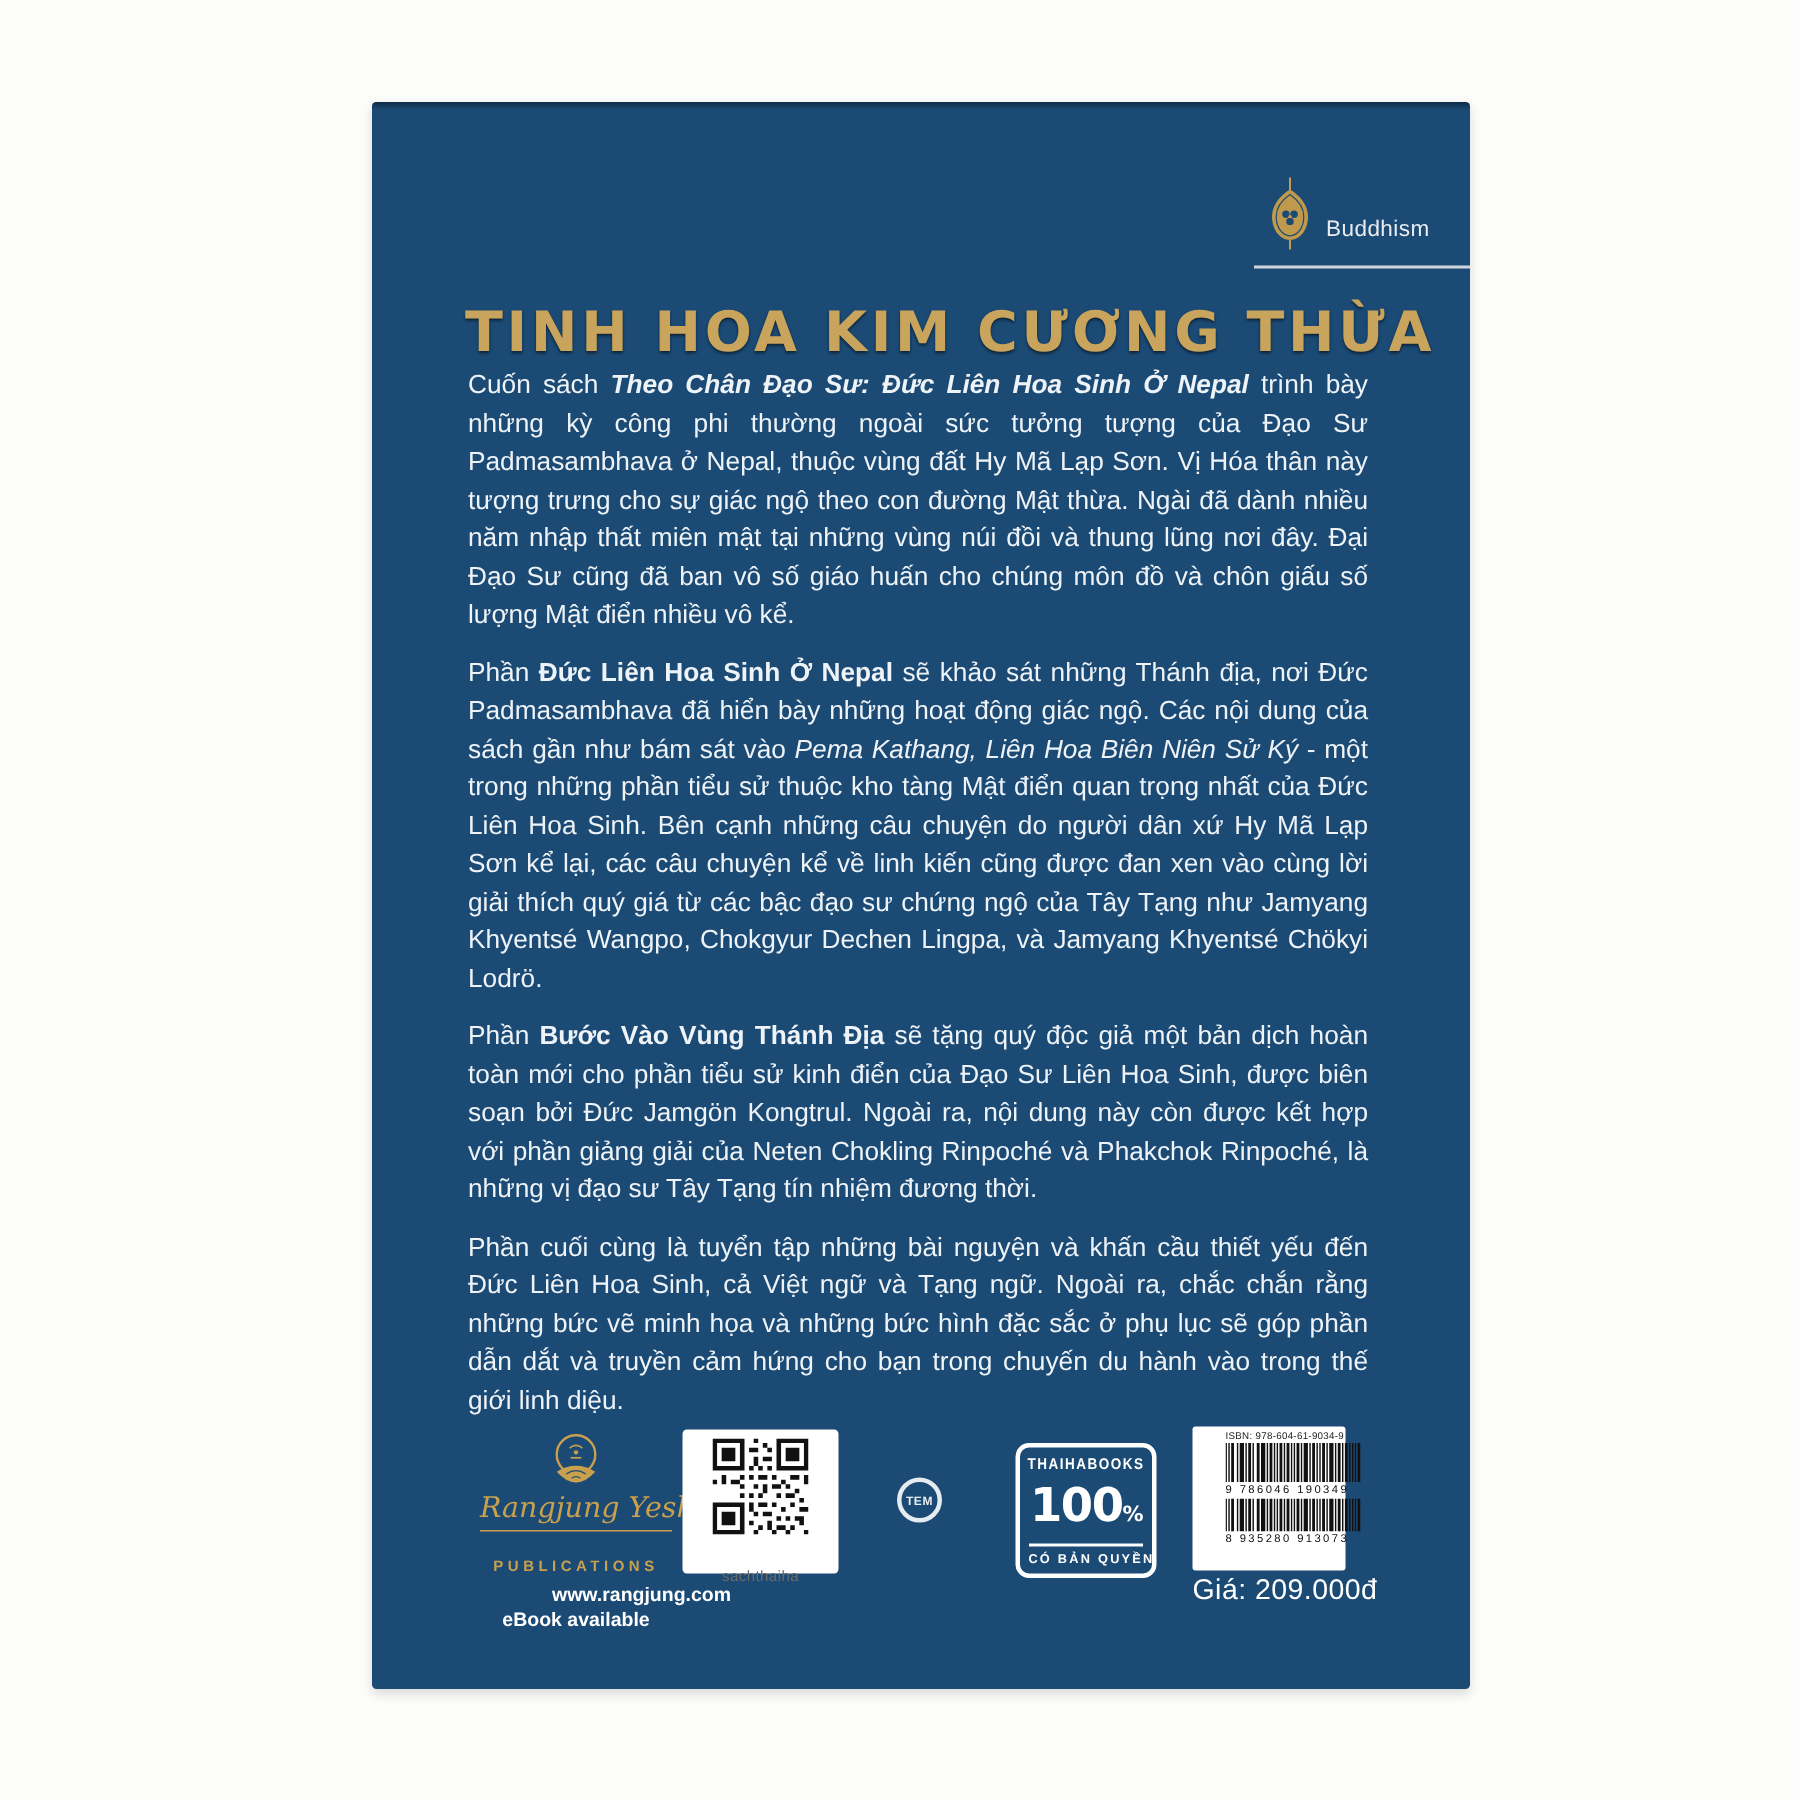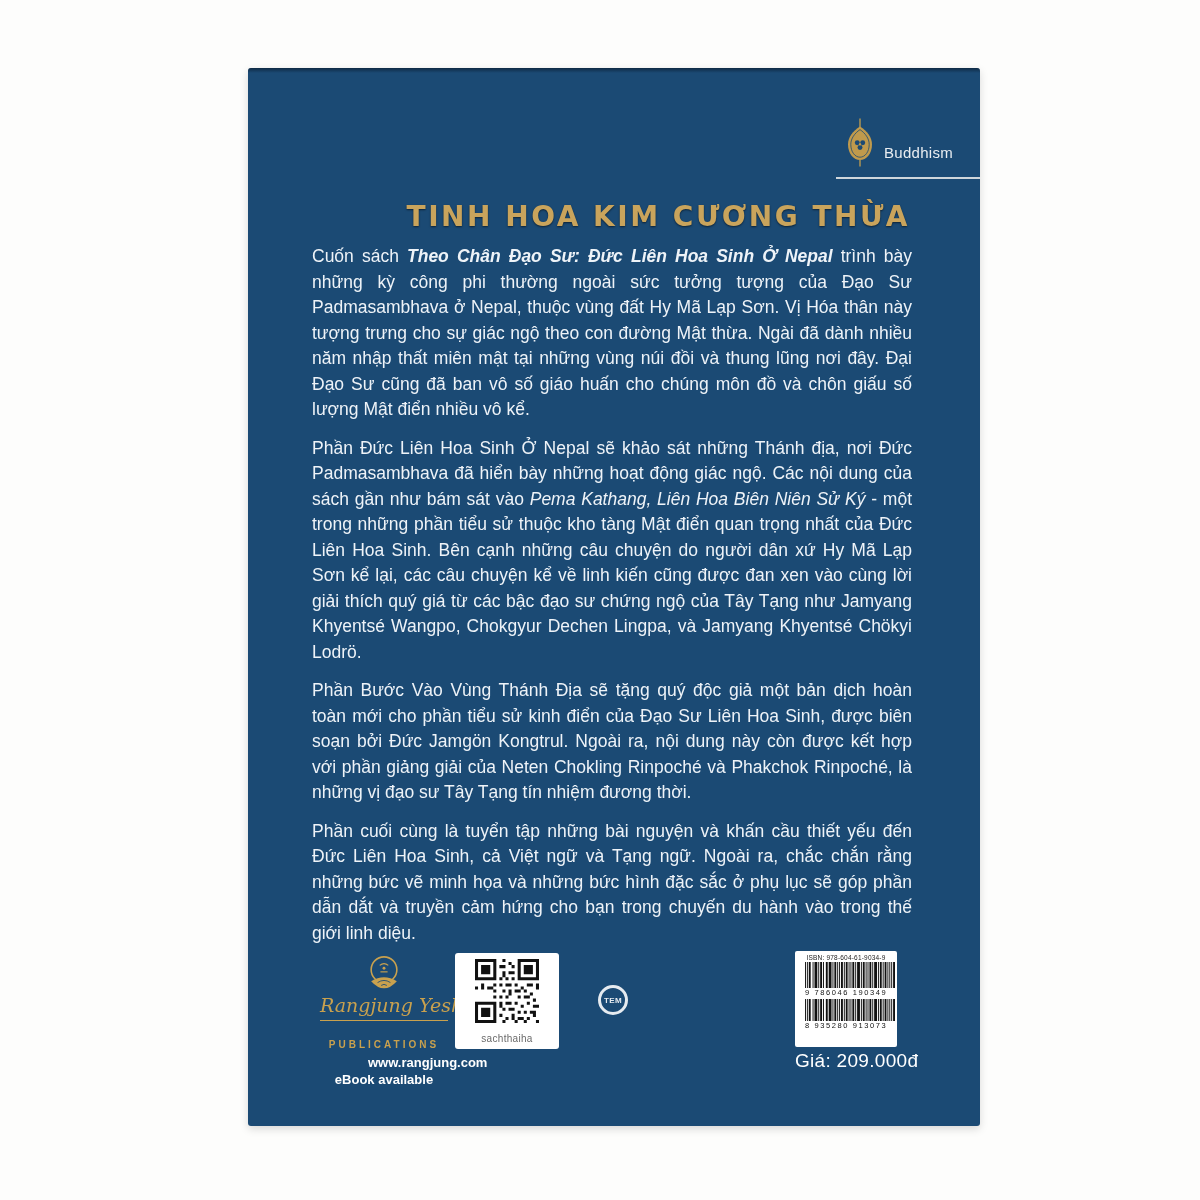--- a/index.html
+++ b/index.html
@@ -13,67 +13,67 @@
     background:linear-gradient(180deg,rgba(5,16,30,.55),rgba(5,16,30,0));
     border-radius:3px 3px 0 0;pointer-events:none;}
 
   
   .badge{position:absolute;top:48px;left:596px;display:flex;align-items:flex-end;gap:8px;}
   .badge-label{color:#e9edf1;font-size:15px;padding-bottom:11px;letter-spacing:.3px;}
   .badge-rule{position:absolute;top:109px;left:588px;right:0;height:2px;background:#cfd6db;}
 
   
   .title{position:absolute;top:132px;left:62px;width:600px;text-align:right;
-    color:#c9a45c;font-size:28px;font-weight:bold;letter-spacing:2.5px;
+    color:#c9a45c;font-size:37px;font-weight:bold;letter-spacing:2.5px;
     font-family:"DejaVu Sans",sans-serif;text-shadow:0 1px 2px rgba(0,0,0,.55);
     white-space:nowrap;}
 
   
   .text-col{position:absolute;left:64px;top:176px;width:600px;}
   .text-col p{margin:0 0 13px;color:#eef3f8;font-size:17.5px;line-height:25.5px;
     text-align:justify;}
-  .text-col .b{font-weight:normal;}
+  .text-col .b{font-weight:bold;}
   .text-col .i{font-style:italic;}
   .text-col .bi{font-weight:bold;font-style:italic;}
 
   
   .pub{position:absolute;left:72px;top:886px;width:128px;text-align:center;}
   .pub-emblem{display:block;margin:0 auto;}
   .pub-script{font-family:"DejaVu Serif",serif;font-style:italic;color:#c9a14e;
     font-size:19px;line-height:1.05;margin-top:2px;white-space:nowrap;}
   .pub-caps{color:#c9a14e;font-size:10px;font-weight:bold;letter-spacing:3px;
     border-top:1.5px solid #c9a14e;margin-top:4px;padding-top:18px;white-space:nowrap;}
   .pub-web{color:#fff;font-weight:bold;font-size:13px;margin-top:5px;white-space:nowrap;margin-left:48px;}
   .pub-ebook{color:#fff;font-weight:bold;font-size:13px;margin-top:2px;white-space:nowrap;}
 
   
   .qr-box{position:absolute;left:207px;top:885px;width:104px;height:96px;background:#fff;
     border-radius:3px;text-align:center;box-sizing:border-box;padding-top:6px;}
-  .qr-caption{font-size:10px;color:#6a6a6a;margin-top:6px;letter-spacing:.3px;}
+  .qr-caption{font-size:10px;color:#6a6a6a;margin-top:18px;letter-spacing:.3px;}
 
   
   .tem{position:absolute;left:350px;top:917px;width:30px;height:30px;box-sizing:border-box;
     border:3px solid #e6ebf0;border-radius:50%;display:flex;align-items:center;
     justify-content:center;color:#e6ebf0;font-size:8px;font-weight:bold;letter-spacing:.4px;}
 
   
   .thb{position:absolute;left:429px;top:894px;width:94px;height:90px;box-sizing:border-box;
     border:3px solid #fff;border-radius:9px;display:flex;flex-direction:column;
     align-items:center;justify-content:space-between;padding:6px 4px 5px;color:#fff;}
   .thb-brand{font-size:9px;font-weight:bold;letter-spacing:1px;white-space:nowrap;
     transform:scaleY(1.15);}
   .thb-100{font-size:31px;font-weight:bold;line-height:.9;letter-spacing:-1px;
     font-family:"DejaVu Sans",sans-serif;}
   .thb-pct{font-size:14px;font-weight:bold;}
   .thb-tagline{font-size:8.5px;font-weight:bold;letter-spacing:1.5px;border-top:2px solid #fff;
     padding-top:3px;width:96%;text-align:center;white-space:nowrap;}
 
   
   .bar-box{position:absolute;left:547px;top:883px;width:102px;height:96px;background:#fff;
-    border-radius:2px;box-sizing:border-box;padding:3px 10px;text-align:center;}
+    border-radius:2px;box-sizing:border-box;padding:3px 22px;text-align:center;}
   .bar-isbn{font-size:6.5px;color:#222;white-space:nowrap;letter-spacing:.2px;}
   .bar-svg{display:block;margin:1px auto 0;}
   .bar-digits{font-size:7.5px;color:#111;letter-spacing:1.6px;line-height:1;
     margin:1px 0 2px;white-space:nowrap;}
   .price{position:absolute;left:547px;top:982px;width:140px;color:#fff;font-weight:normal;
     font-size:19px;letter-spacing:.3px;white-space:nowrap;}
 </style>
 </head>
 <body>
 
@@ -136,20 +136,25 @@
           M10 19h1v1h-1z M12 18h1v2h-1z M14 19h2v1h-2z M17 19h1v1h-1z M19 18h1v1h-1z
           M9 20h1v1H9z M13 20h1v1h-1z M16 20h1v1h-1z M20 20h1v1h-1z"></path>
       </svg>
       <div class="qr-caption">sachthaiha</div>
     </div>
 
     <div class="tem">
       <span>TEM</span>
     </div>
 
+    <div class="thb">
+      <div class="thb-brand">THAIHABOOKS</div>
+      <div class="thb-100"><span>100</span><span class="thb-pct">%</span></div>
+      <div class="thb-tagline">CÓ BẢN QUYỀN</div>
+    </div>
 
     <div class="bar-box">
       <div class="bar-isbn">ISBN: 978-604-61-9034-9</div>
       <svg class="bar-svg" width="90" height="26" viewBox="0 0 95 32" preserveAspectRatio="none">
         <path fill="#111" d="M0 0h1v32H0z M2 0h1v32H2z M4 0h2v32H4z M8 0h1v32H8z M10 0h3v32h-3z M14 0h1v32h-1z M16 0h2v32h-2z M19 0h1v32h-1z M22 0h2v32h-2z M25 0h3v32h-3z M29 0h1v32h-1z M31 0h2v32h-2z M34 0h1v32h-1z M36 0h1v32h-1z M38 0h2v32h-2z M41 0h1v32h-1z M43 0h2v32h-2z M46 0h1v32h-1z M48 0h1v32h-1z M50 0h2v32h-2z M53 0h1v32h-1z M55 0h3v32h-3z M59 0h1v32h-1z M61 0h2v32h-2z M64 0h1v32h-1z M66 0h1v32h-1z M68 0h2v32h-2z M71 0h1v32h-1z M73 0h3v32h-3z M77 0h1v32h-1z M79 0h2v32h-2z M82 0h1v32h-1z M84 0h2v32h-2z M87 0h1v32h-1z M89 0h1v32h-1z M91 0h1v32h-1z M93 0h2v32h-2z"></path>
       </svg>
       <div class="bar-digits">9 786046 190349</div>
       <svg class="bar-svg" width="90" height="22" viewBox="0 0 95 32" preserveAspectRatio="none">
         <path fill="#111" d="M0 0h1v32H0z M2 0h1v32H2z M4 0h2v32H4z M8 0h1v32H8z M10 0h3v32h-3z M14 0h1v32h-1z M16 0h2v32h-2z M19 0h1v32h-1z M22 0h2v32h-2z M25 0h3v32h-3z M29 0h1v32h-1z M31 0h2v32h-2z M34 0h1v32h-1z M36 0h1v32h-1z M38 0h2v32h-2z M41 0h1v32h-1z M43 0h2v32h-2z M46 0h1v32h-1z M48 0h1v32h-1z M50 0h2v32h-2z M53 0h1v32h-1z M55 0h3v32h-3z M59 0h1v32h-1z M61 0h2v32h-2z M64 0h1v32h-1z M66 0h1v32h-1z M68 0h2v32h-2z M71 0h1v32h-1z M73 0h3v32h-3z M77 0h1v32h-1z M79 0h2v32h-2z M82 0h1v32h-1z M84 0h2v32h-2z M87 0h1v32h-1z M89 0h1v32h-1z M91 0h1v32h-1z M93 0h2v32h-2z"></path>
       </svg>

